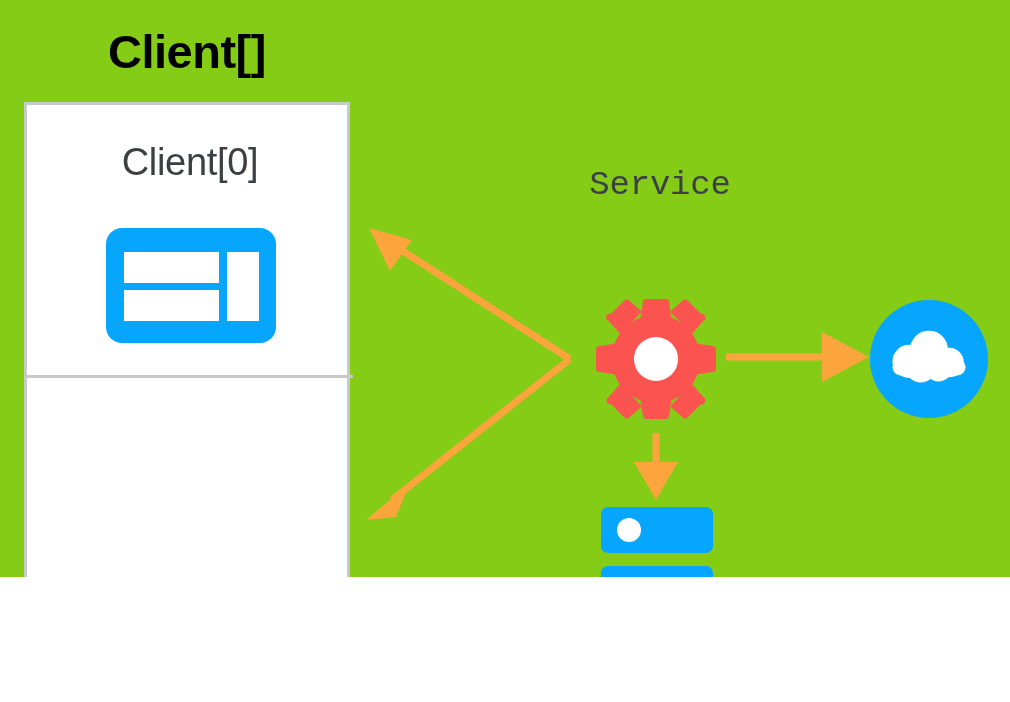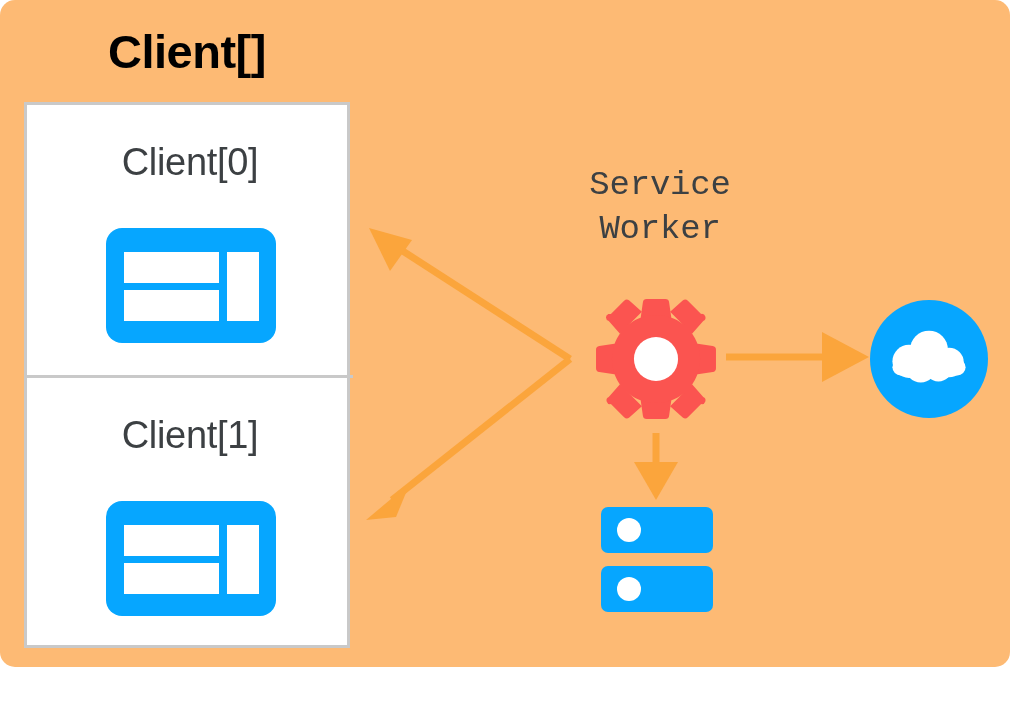--- a/index.html
+++ b/index.html
@@ -8,24 +8,23 @@
     padding: 0;
     background: #ffffff;
   }
   body {
     font-family: "Liberation Sans", sans-serif;
     -webkit-font-smoothing: antialiased;
   }
   #canvas {
     position: relative;
     width: 1010px;
-    height: 667px;
-    background: #fdba74;
+    height: 577px;
+    background: #84cc16;
     overflow: hidden;
-    border-radius: 15px;
   }
 
   
   .title-clients {
     position: absolute;
     left: 24px;
     top: 28px;
     width: 326px;
     text-align: center;
     font-size: 47px;
@@ -173,35 +172,25 @@
     <div class="client-cell cell-0">
       <div class="client-label" style="top: 38px;">Client[0]</div>
       <div class="browser-icon">
         <div class="body"></div>
         <div class="pane pane-tl"></div>
         <div class="pane pane-bl"></div>
         <div class="pane pane-r"></div>
       </div>
     </div>
 
-    <div class="client-cell cell-1">
-      <div class="client-label" style="top: 38px;">Client[1]</div>
-      <div class="browser-icon">
-        <div class="body"></div>
-        <div class="pane pane-tl"></div>
-        <div class="pane pane-bl"></div>
-        <div class="pane pane-r"></div>
-      </div>
-    </div>
 
   </div>
 
   <div class="sw-label">
     <span>Service</span>
-    <span>Worker</span>
   </div>
 
   <div class="gear-wrap">
     <svg viewBox="0 0 100 100" width="126" height="126" aria-hidden="true">
       <g fill="#FB5450">
         <path d="M42.6 2.4 h14.8 a3 3 0 0 1 3 2.6 l1.9 13.2 l-24.6 0 l1.9 -13.2 a3 3 0 0 1 3 -2.6 z"></path>
         <path d="M42.6 97.6 h14.8 a3 3 0 0 0 3 -2.6 l1.9 -13.2 l-24.6 0 l1.9 13.2 a3 3 0 0 0 3 2.6 z"></path>
         <path d="M2.4 42.6 v14.8 a3 3 0 0 0 2.6 3 l13.2 1.9 l0 -24.6 l-13.2 1.9 a3 3 0 0 0 -2.6 3 z"></path>
         <path d="M97.6 42.6 v14.8 a3 3 0 0 1 -2.6 3 l-13.2 1.9 l0 -24.6 l13.2 1.9 a3 3 0 0 1 2.6 3 z"></path>
         <path d="M14.2 14.2 l10.5 -10.5 a3 3 0 0 1 4.1 -0.1 l10 8.9 l-17.4 17.4 l-8.9 -10 a3 3 0 0 1 -0.3 -5.7 z" transform="rotate(0 50 50)"></path>

